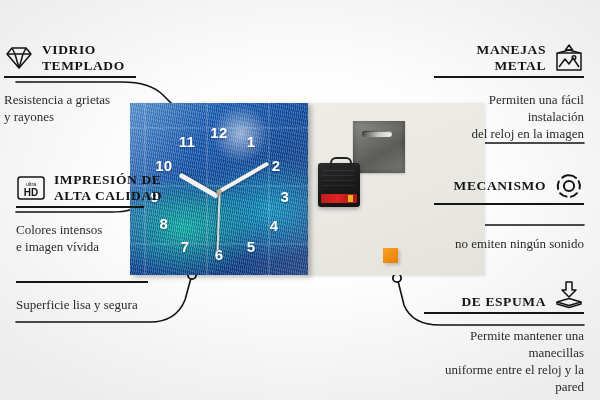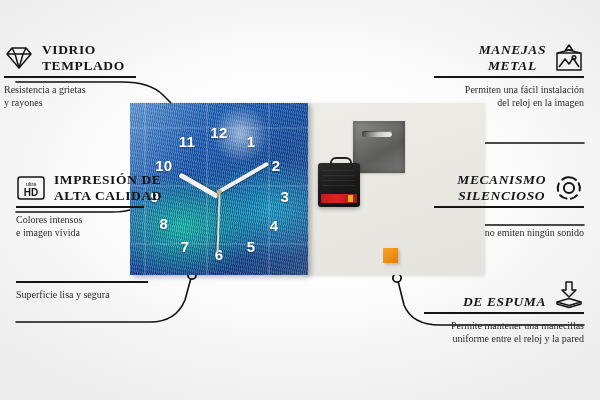--- a/index.html
+++ b/index.html
@@ -95,26 +95,26 @@
   }
   
   .feature{position:absolute;}
   .feat-head{display:flex;align-items:center;gap:8px;}
   .feat-title{
     font-family:"Liberation Serif",serif;font-size:13.5px;font-weight:bold;
     color:#141414;letter-spacing:.6px;line-height:1.15;text-transform:uppercase;
   }
   .feat-rule{height:1.6px;background:#151515;margin-top:3px;}
   .feat-desc{
-    font-family:"Liberation Serif",serif;font-size:10px;color:#2b2b2b;
-    line-height:1.32;margin-top:5px;
+    font-family:"Liberation Serif",serif;font-size:13px;color:#2b2b2b;
+    line-height:1.32;margin-top:13px;
   }
   .left .feat-head{justify-content:flex-start;}
   .right .feat-head{justify-content:flex-end;}
-  .right .feat-title{text-align:center;font-style:italic;}
+  .right .feat-title{text-align:right;}
   .right .feat-desc{text-align:right;}
   .icon{flex:0 0 auto;display:block;}
   svg{display:block;overflow:visible;}
   .lines{position:absolute;left:0;top:0;width:600px;height:400px;pointer-events:none;}
 </style>
 </head>
 <body>
 
 <div id="stage">
 
@@ -259,21 +259,20 @@
     <div class="feat-desc">
       <span>Permiten una fácil instalación</span><br>
       <span>del reloj en la imagen</span>
     </div>
   </div>
 
   <div class="feature right" style="left:434px;top:172px;width:150px;">
     <div class="feat-head">
       <span class="feat-title">
         <span>MECANISMO</span><br>
-        <span>SILENCIOSO</span>
       </span>
       <span class="icon">
         <svg width="30" height="28" viewBox="0 0 30 28">
           <g fill="none" stroke="#141414" stroke-width="2" stroke-linecap="round" stroke-linejoin="round">
             <path d="M15 3.2 a10.8 10.8 0 0 1 7.1 2.7 M24.7 9.2 a10.8 10.8 0 0 1 .9 7.3
                      M23 21.2 a10.8 10.8 0 0 1 -6.1 3.6 M12.5 24.6 a10.8 10.8 0 0 1 -6.4 -3.3
                      M4.1 16.9 a10.8 10.8 0 0 1 .7 -7.4 M8.3 5.6 a10.8 10.8 0 0 1 5.2 -2.3"></path>
             <circle cx="15" cy="14" r="5.1"></circle>
           </g>
         </svg>

